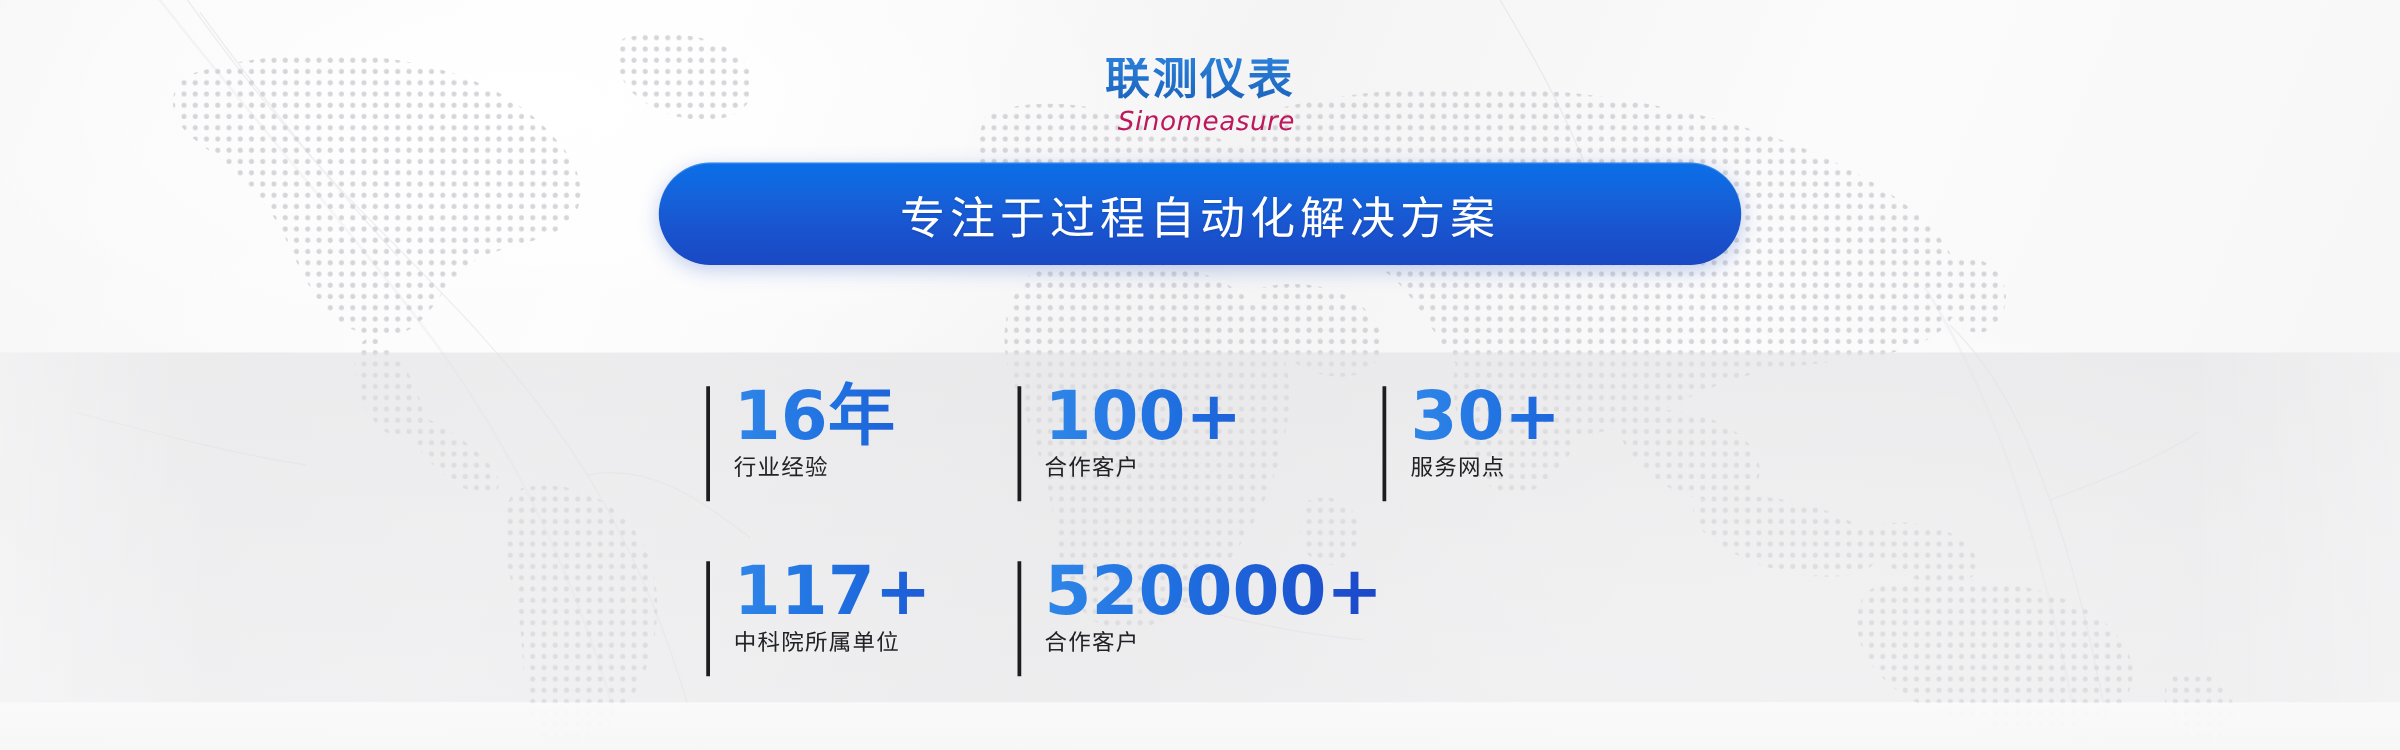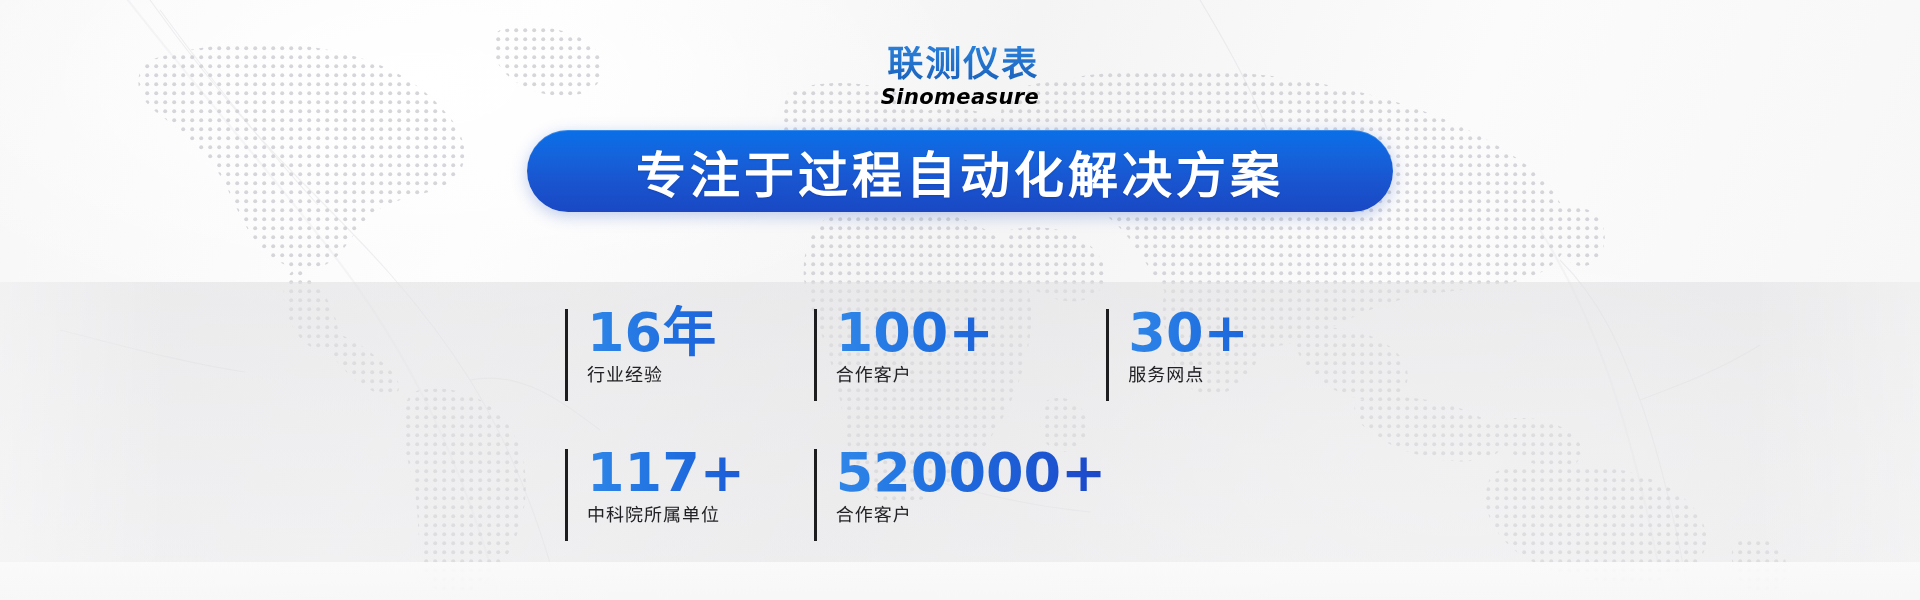--- a/index.html
+++ b/index.html
@@ -81,43 +81,43 @@
     color:#1f6fcc;
     background:linear-gradient(180deg,#2a7fd8 0%, #1b63bd 100%);
     -webkit-background-clip:text;
     background-clip:text;
     -webkit-text-fill-color:transparent;
     font-family:"DejaVu Sans","Liberation Sans",sans-serif;
   }
   .logo-en {
     margin-top:5px;
     font-size:21px;
-    font-weight:bold;
+    font-weight:normal;
     font-style:italic;
     letter-spacing:.4px;
-    color:#000000;
+    color:#be185d;
     font-family:"DejaVu Sans","Liberation Sans",sans-serif;
   }
 
   
   .headline-pill {
     position:absolute;
     top:130px; left:50%;
     transform:translateX(-50%);
     width:866px; height:82px;
     border-radius:41px;
     background:linear-gradient(180deg, #0a6fe8 0%, #1464dc 30%, #1955cf 62%, #1a48c4 100%);
     box-shadow:0 4px 16px rgba(20,70,190,.26), inset 0 1px 0 rgba(255,255,255,.18);
     display:flex; align-items:center; justify-content:center;
     cursor:pointer;
   }
   .headline-text {
     color:#ffffff;
-    font-size:50px;
-    font-weight:bold;
+    font-size:36px;
+    font-weight:normal;
     letter-spacing:4px;
     line-height:1;
     white-space:nowrap;
     font-family:"DejaVu Sans","Liberation Sans",sans-serif;
     text-shadow:0 1px 2px rgba(0,20,80,.18);
     margin-top:10px;
   }
 
   
   .stats-grid {

